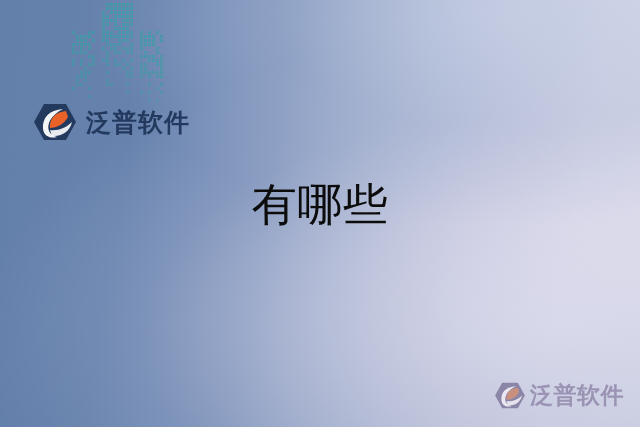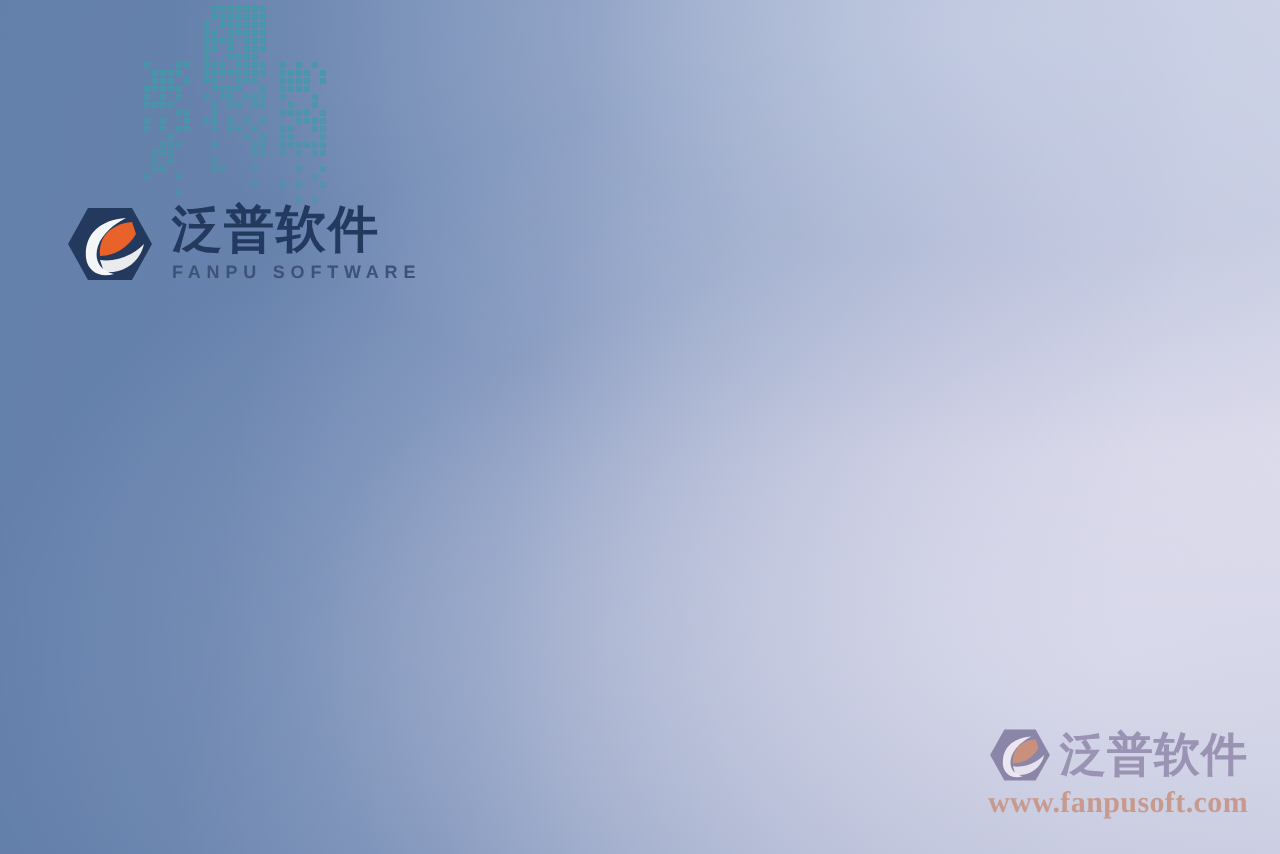--- a/index.html
+++ b/index.html
@@ -596,35 +596,34 @@
     <span class="brand-mark">
       <svg viewBox="0 0 44 38" width="44" height="38" aria-hidden="true">
         <polygon points="11,1 33,1 43,19 33,37 11,37 1,19" fill="#24395e"></polygon>
         <path d="M30,6 C16,7 9,15 10,26 C11,33 17,36 24,34 C16,32 14,26 16,20 C18,14 24,9 30,6 Z" fill="#ffffff" opacity="0.95"></path>
         <path d="M33,8 C22,9 16,16 17,25 C24,25 31,21 35,14 Z" fill="#e8622a"></path>
         <path d="M17,27 C25,28 33,25 39,19 C37,28 29,34 19,33 Z" fill="#ffffff" opacity="0.9"></path>
       </svg>
     </span>
     <span class="brand-words">
       <span class="brand-cn">泛普软件</span>
-      <span class="brand-en">FANPU SOFTWARE</span>
     </span>
   </div>
 
   <div class="headline">
+    <span class="ln">有哪些</span>
   </div>
 
   <div class="watermark">
     <div class="wm-row">
       <span class="wm-mark">
         <svg viewBox="0 0 44 38" width="32" height="27" aria-hidden="true">
           <polygon points="11,1 33,1 43,19 33,37 11,37 1,19" fill="#8b86a8"></polygon>
           <path d="M30,6 C16,7 9,15 10,26 C11,33 17,36 24,34 C16,32 14,26 16,20 C18,14 24,9 30,6 Z" fill="#efecf4" opacity="0.95"></path>
           <path d="M33,8 C22,9 16,16 17,25 C24,25 31,21 35,14 Z" fill="#c9907e"></path>
           <path d="M17,27 C25,28 33,25 39,19 C37,28 29,34 19,33 Z" fill="#efecf4" opacity="0.9"></path>
         </svg>
       </span>
       <span class="wm-cn">泛普软件</span>
     </div>
-    <div class="wm-url">www.fanpusoft.com</div>
   </div>
 
 </div>
 
 </body></html>

